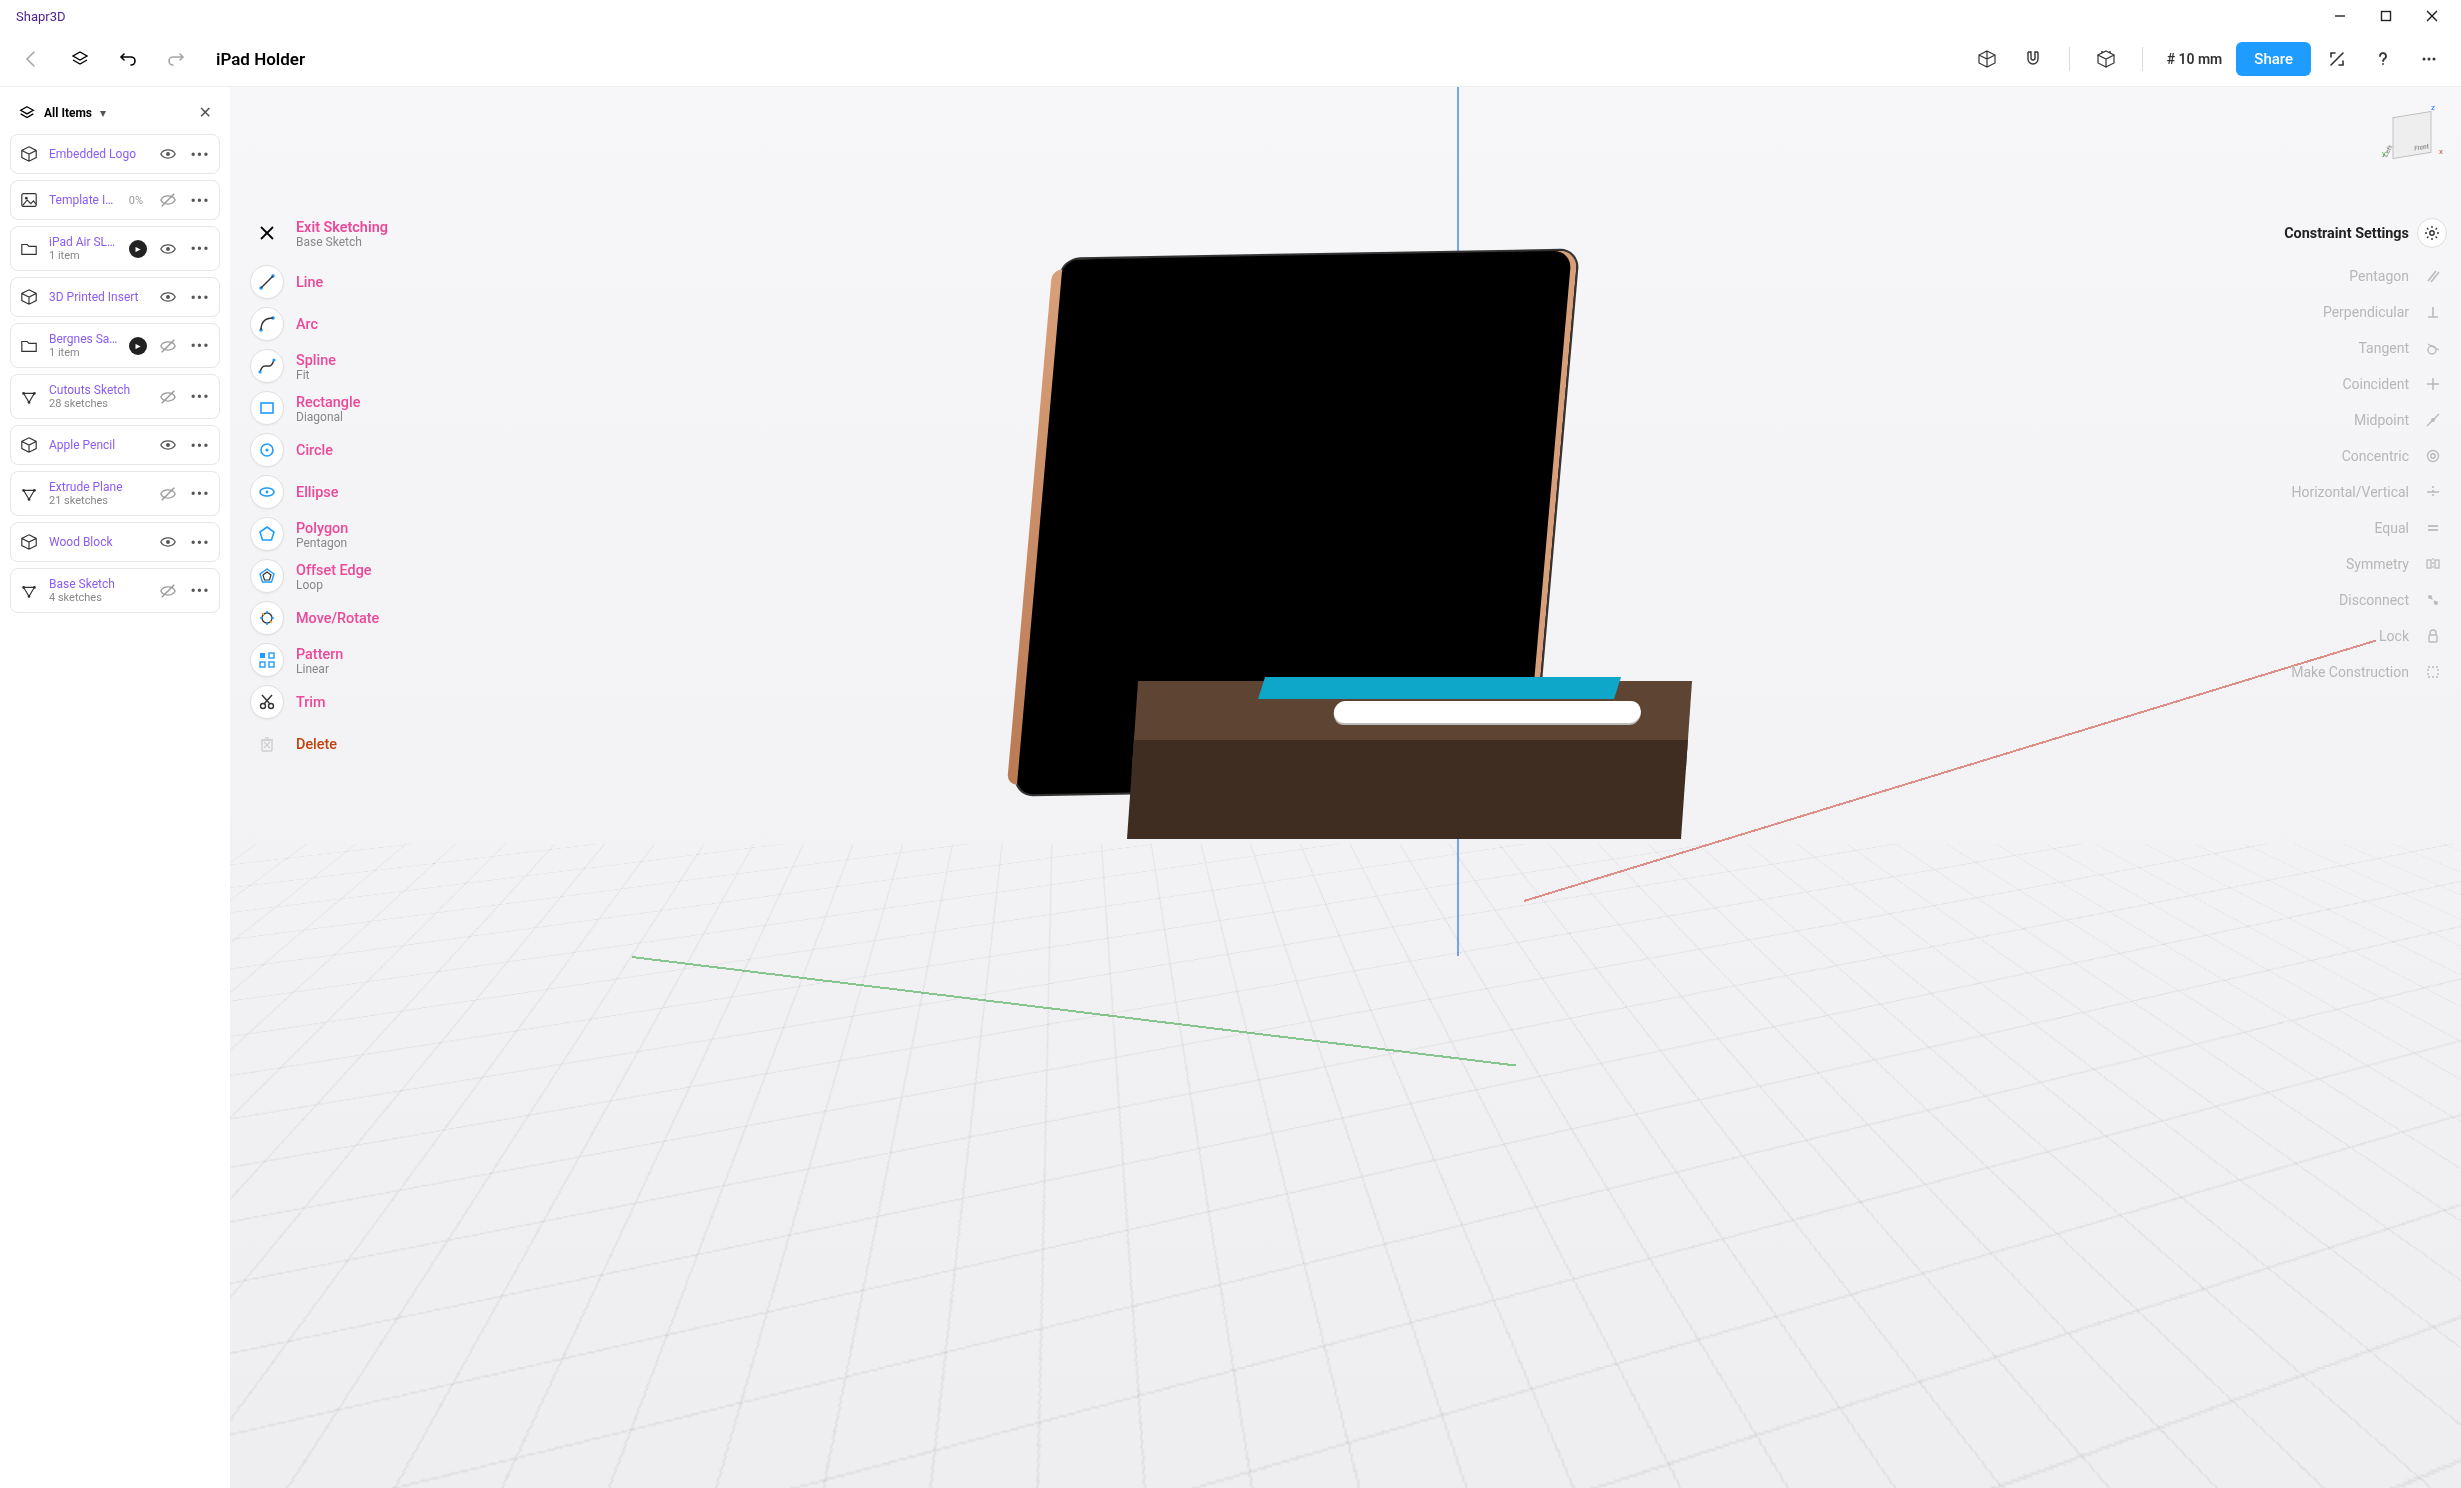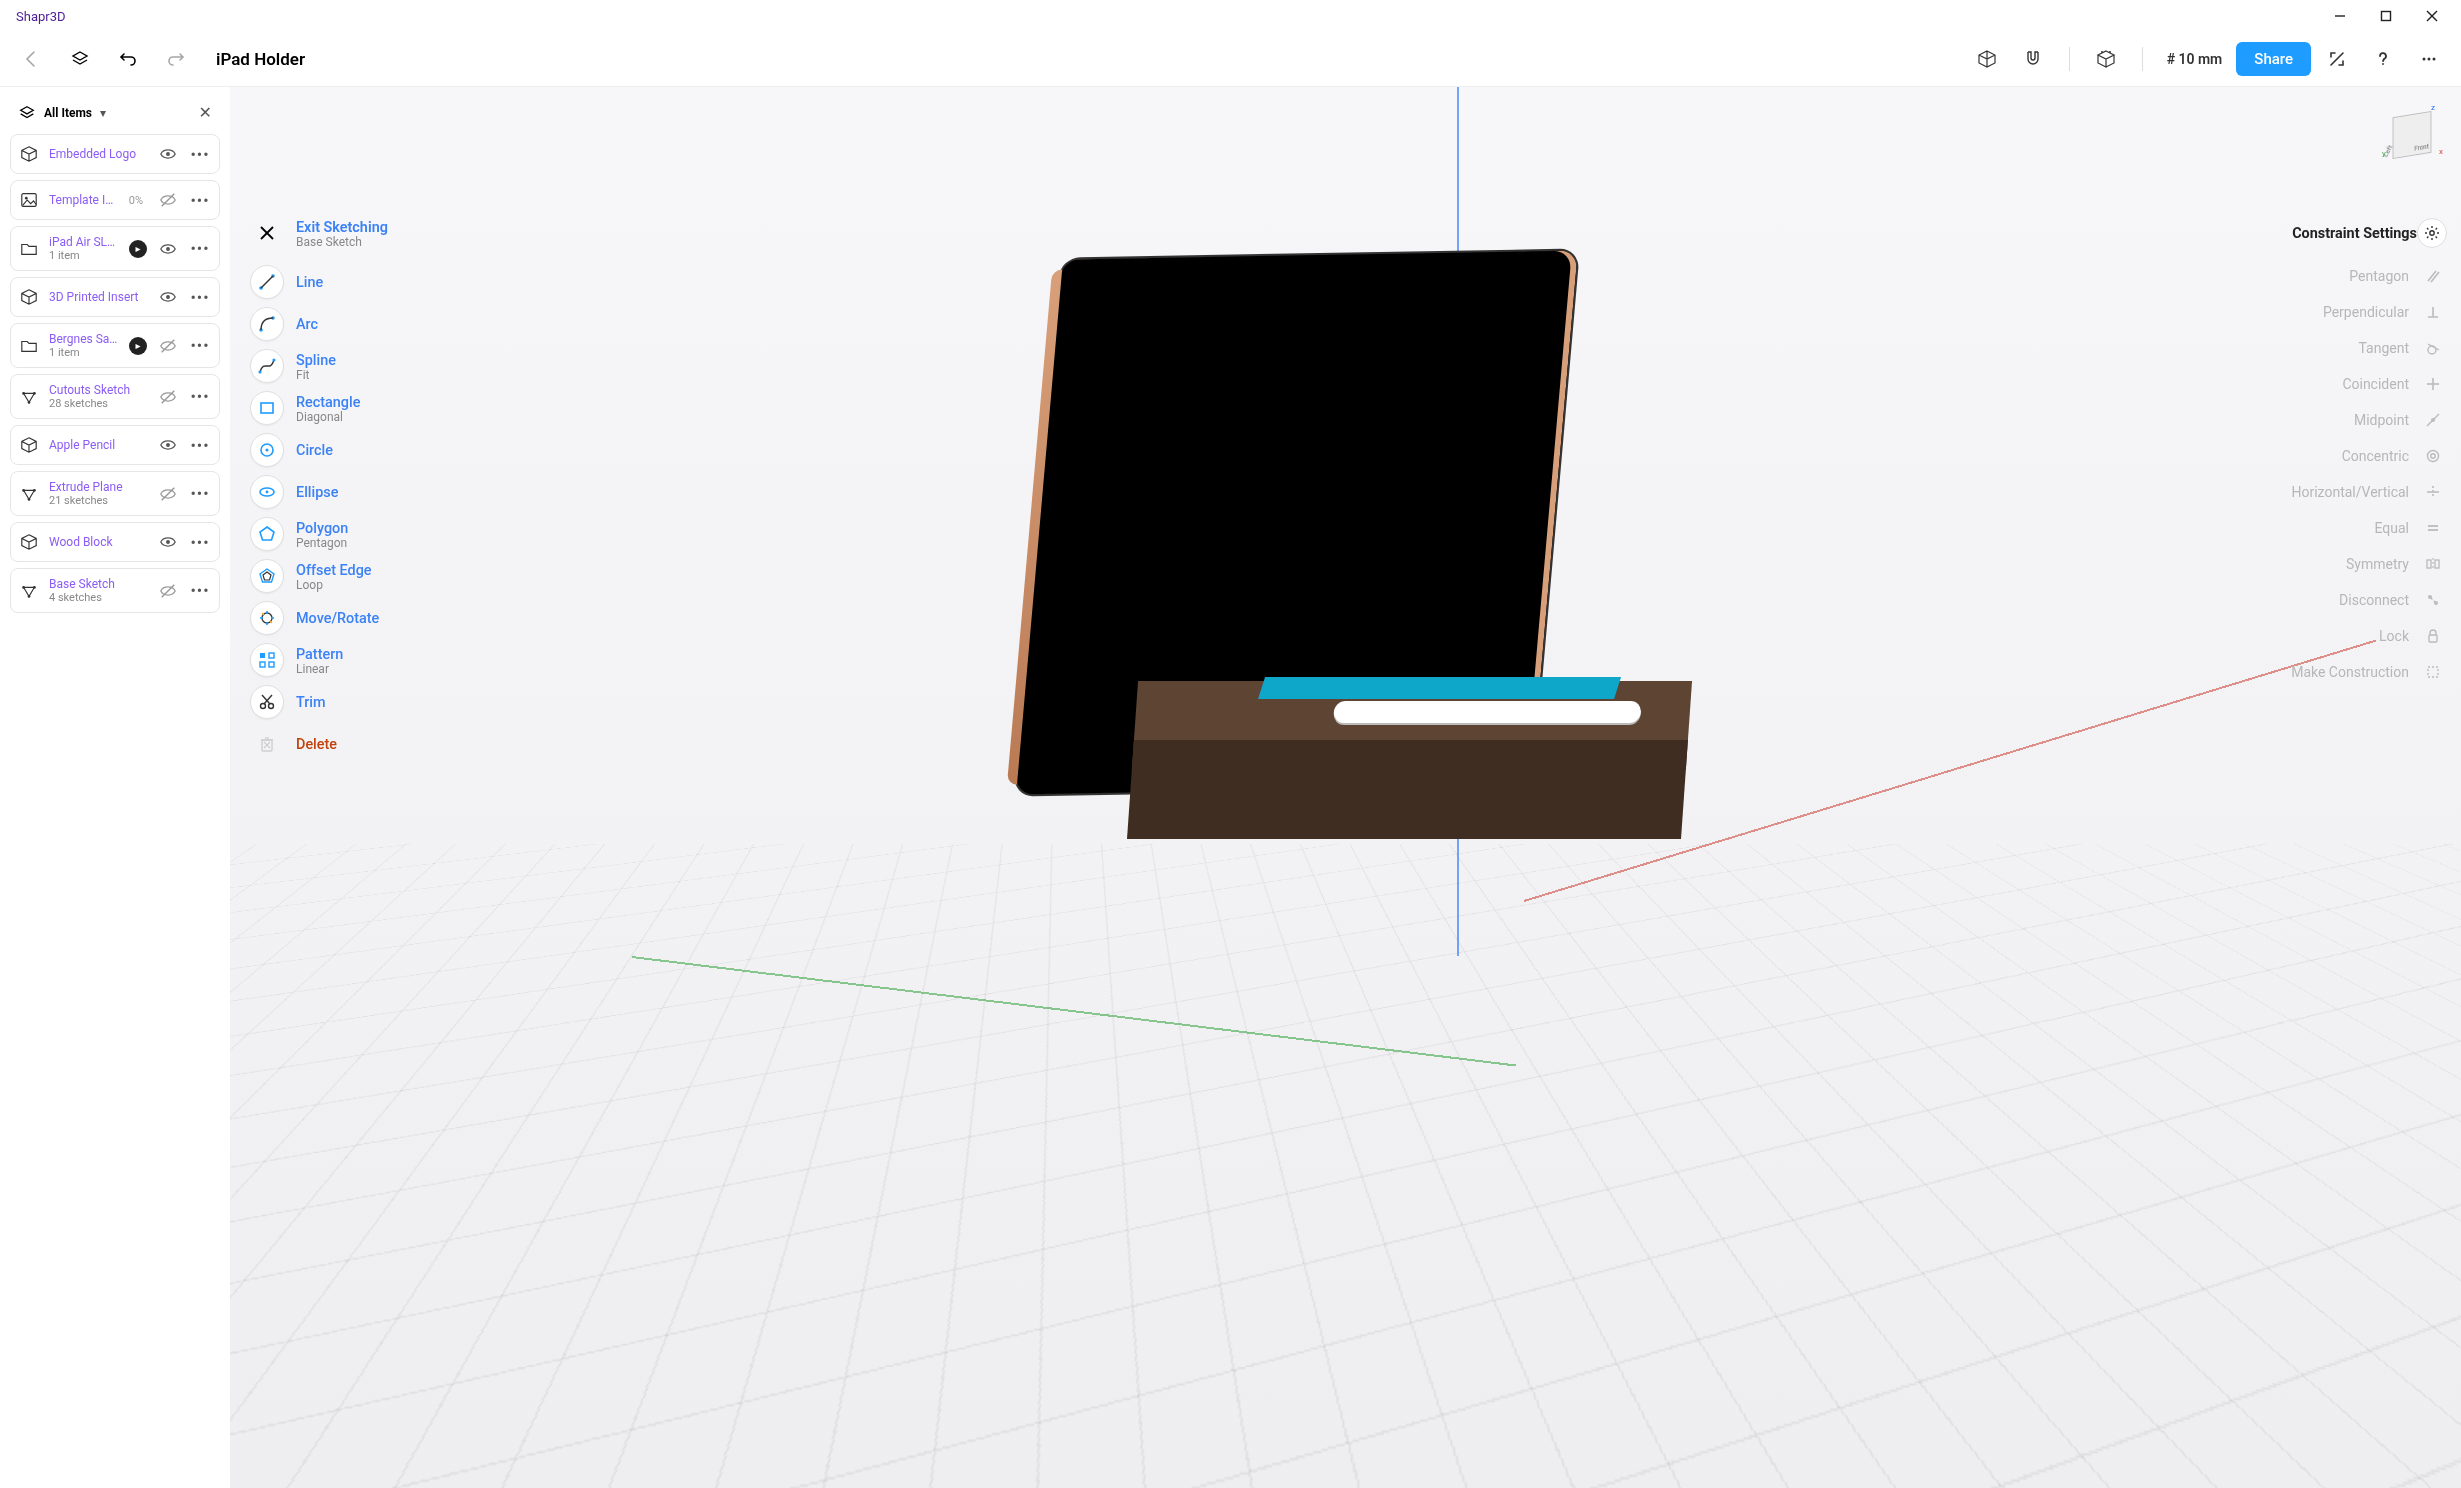--- a/index.html
+++ b/index.html
@@ -43,21 +43,21 @@
   .item-vis { width: 22px; height: 22px; display: flex; align-items: center; justify-content: center; color: #555; flex-shrink: 0; }
   .item-more { width: 22px; display: flex; align-items: center; justify-content: center; color: #555; font-size: 16px; letter-spacing: 1px; flex-shrink: 0; }
 
   
   .sketch-tools { position: absolute; left: 246px; top: 127px; z-index: 3; display: flex; flex-direction: column; gap: 1px; }
   .stool { display: flex; align-items: center; gap: 12px; padding: 2px 4px; }
   .stool-icon { width: 34px; height: 34px; border-radius: 50%; background: #fff; border: 1px solid #e0e0e0; display: flex; align-items: center; justify-content: center; color: #333; box-shadow: 0 1px 2px rgba(0,0,0,.05); }
   .stool-icon.plain { background: transparent; border: none; box-shadow: none; }
   .stool-icon.dim { opacity: .4; }
   .stool-text { display: flex; flex-direction: column; }
-  .stool-label { font-size: 14.4px; color: #3b82f6; font-weight: 500; }
+  .stool-label { font-size: 14.4px; color: #ec4899; font-weight: 500; }
   .stool-sub { font-size: 12px; color: #888; line-height: 1; }
   .stool.dim .stool-label { color: #c2410c; }
 
   
   .viewport { flex: 1; position: relative; background:
     linear-gradient(180deg, #f7f7f9 0%, #eeeef1 100%);
     overflow: hidden; }
   .floor { position: absolute; left: 0; right: 0; top: 54%; bottom: 0;
     background-image:
       repeating-linear-gradient(75deg, rgba(0,0,0,.06) 0, rgba(0,0,0,.06) 1px, transparent 1px, transparent 48px),
@@ -89,21 +89,21 @@
   .cube span { position: absolute; font-size: 7px; color: #666; }
   .cube .front { right: 2px; bottom: 2px; }
   .cube .left { left: -12px; bottom: 4px; transform: rotate(-58deg); }
   .cube-axis { position: absolute; font-size: 8px; }
   .cube-axis.z { color: #1e6dff; right: 4px; top: -4px; }
   .cube-axis.x { color: #d14b3f; right: -4px; bottom: 6px; }
   .cube-axis.y { color: #3ea84a; left: -2px; bottom: 4px; }
 
   
   .right-panel { position: absolute; right: 14px; top: 131px; width: 188px; z-index: 3; display: flex; flex-direction: column; gap: 6px; }
-  .rp-header { display: flex; align-items: center; justify-content: flex-end; margin-bottom: 4px; }
+  .rp-header { display: flex; align-items: center; justify-content: flex-end; gap: 8px; margin-bottom: 4px; }
   .rp-title { font-size: 14.4px; font-weight: 700; color: #222; }
   .rp-gear { width: 30px; height: 30px; border-radius: 50%; border: 1px solid #ddd; display: flex; align-items: center; justify-content: center; background: #fff; }
   .cons-row { display: flex; align-items: center; justify-content: flex-end; gap: 10px; padding: 4px 0; }
   .cons-label { font-size: 14px; color: #b7b7b7; text-align: right; }
   .cons-icon { width: 28px; height: 28px; border-radius: 50%; display: flex; align-items: center; justify-content: center; color: #bcbcbc; }
 
   
   .cam-btn { position: absolute; left: 14px; bottom: 10px; width: 26px; height: 26px; border-radius: 6px; display: flex; align-items: center; justify-content: center; }
 
   

